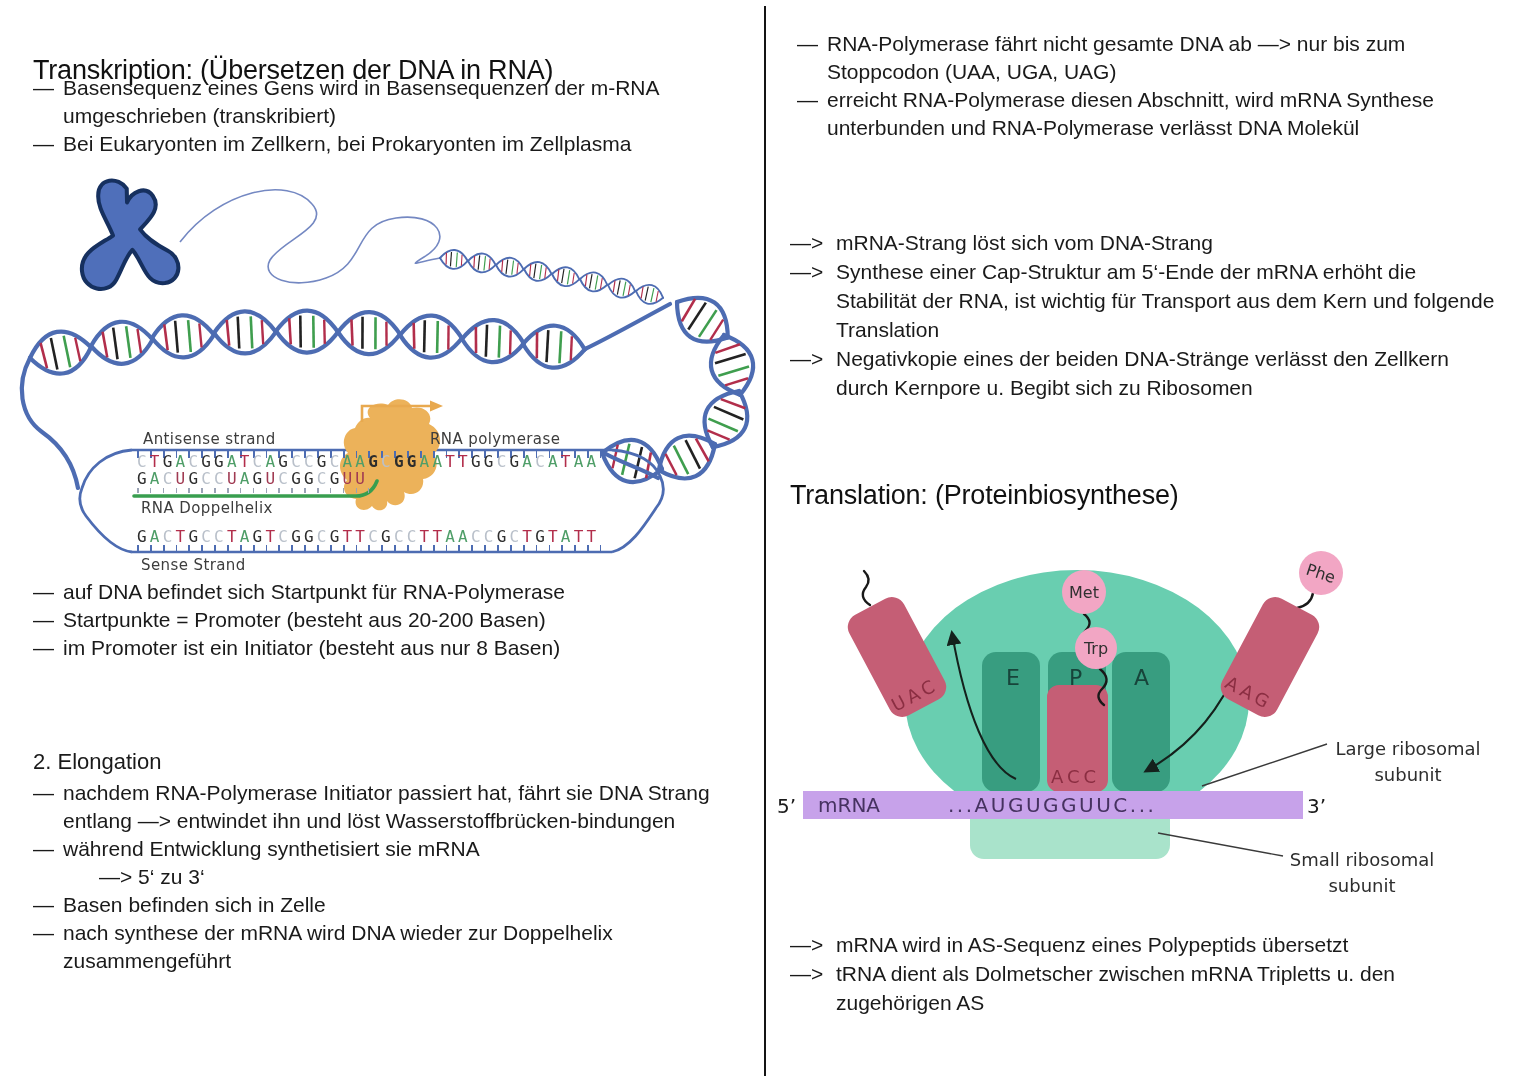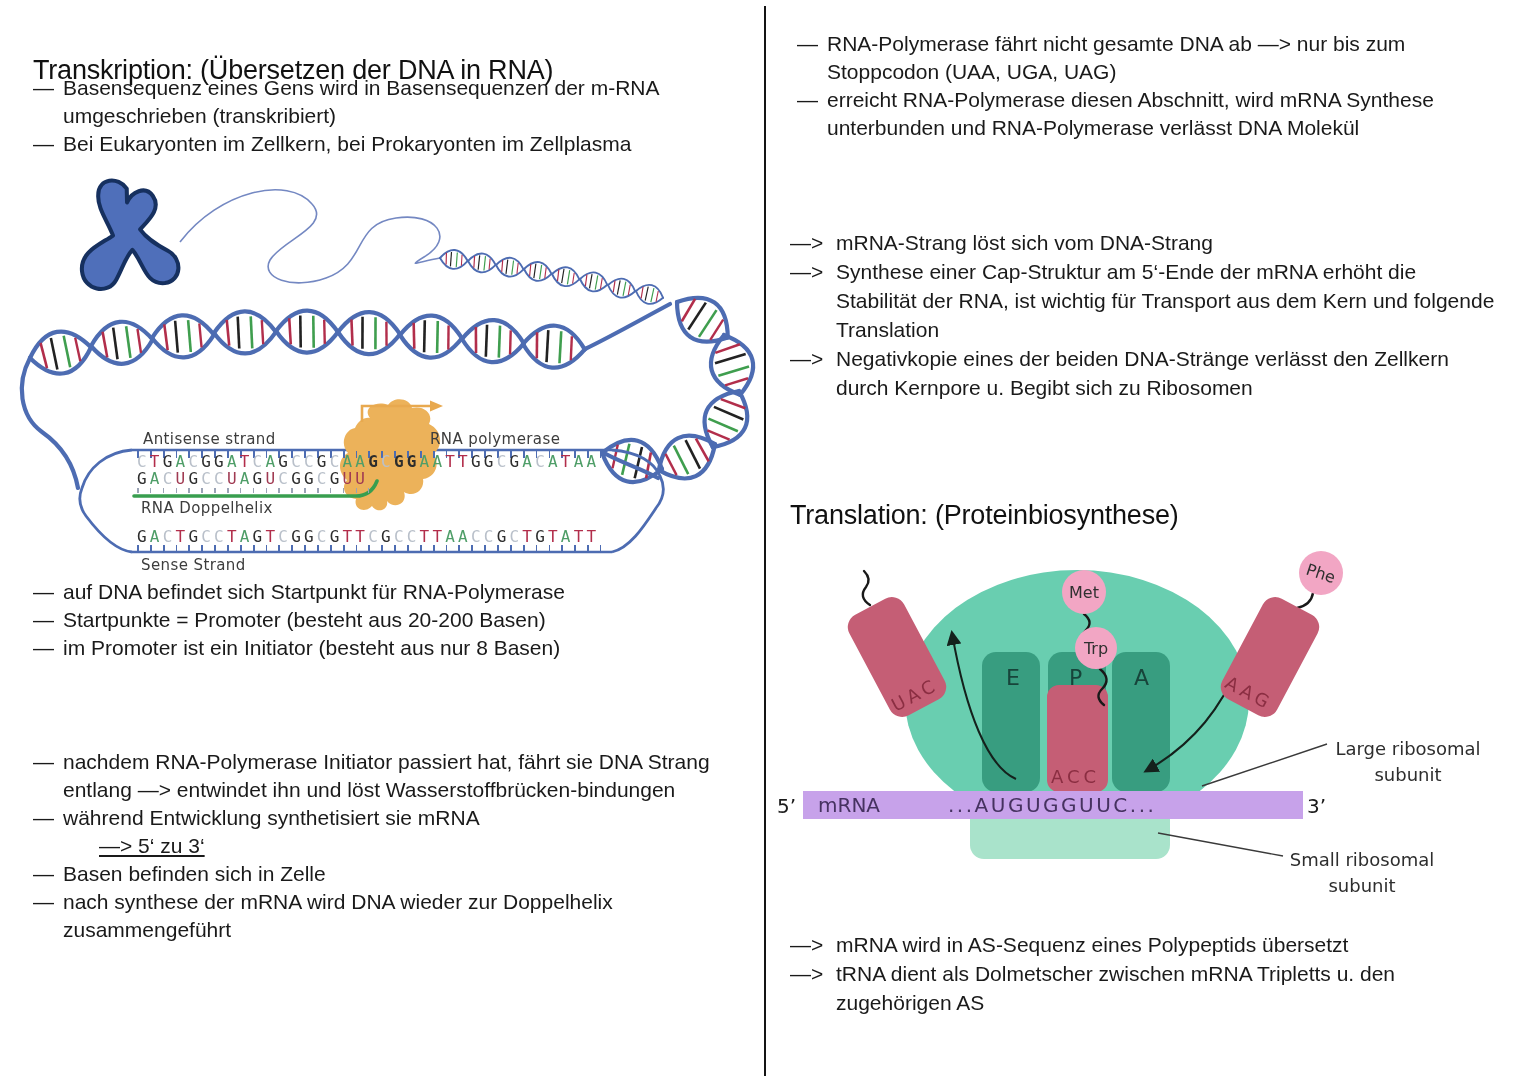--- a/index.html
+++ b/index.html
@@ -9,21 +9,21 @@
 
   .divider{position:absolute;left:764px;top:6px;width:2px;height:1070px;background:#141414;}
 
   .h1{position:absolute;font-size:27px;letter-spacing:-0.2px;color:#111;}
   .block{position:absolute;font-size:21px;line-height:28px;}
   .sec-title{font-size:22px;margin-bottom:3px;}
   .item{display:flex;align-items:flex-start;}
   .item .m{flex:0 0 30px;white-space:nowrap;}
   .item.arrow .m{flex:0 0 46px;}
   .item .t{flex:1;}
-  .item.sub{padding-left:36px;text-decoration:underline;}
+  .item.sub{padding-left:36px;}
 
   
   #dna-diagram{position:absolute;left:20px;top:162px;width:742px;height:410px;}
   #dna-diagram .lbl{position:absolute;font-family:"DejaVu Sans",sans-serif;
         font-size:15px;color:#3d3d3d;letter-spacing:.4px;white-space:nowrap;}
   .seq{position:absolute;font-family:"DejaVu Sans Mono",monospace;font-size:16px;
         letter-spacing:3.2px;white-space:nowrap;line-height:17px;}
   .ticks{position:absolute;}
   .ticks.blue{background:repeating-linear-gradient(90deg,#4d6cb2 0 1.8px,transparent 1.8px 12.86px);}
   .ticks.gray{background:repeating-linear-gradient(90deg,#9aa3b5 0 1.6px,transparent 1.6px 12.86px);}
@@ -169,20 +169,21 @@
       <span class="m">—</span>
       <span class="t">Startpunkte = Promoter (besteht aus 20-200 Basen)</span>
     </div>
     <div class="item">
       <span class="m">—</span>
       <span class="t">im Promoter ist ein Initiator (besteht aus nur 8 Basen)</span>
     </div>
   </div>
 
   <div class="block" style="left:33px;top:748px;width:707px;">
+    <div class="sec-title">2. Elongation</div>
     <div class="item">
       <span class="m">—</span>
       <span class="t">nachdem RNA-Polymerase Initiator passiert hat, fährt sie DNA Strang entlang —&gt; entwindet ihn und löst Wasserstoffbrücken-bindungen</span>
     </div>
     <div class="item">
       <span class="m">—</span>
       <span class="t">während Entwicklung synthetisiert sie mRNA</span>
     </div>
     <div class="item sub">
       <span class="m"></span>
@@ -217,21 +218,21 @@
     <div class="item arrow">
       <span class="m">—&gt;</span>
       <span class="t">Synthese einer Cap-Struktur am 5‘-Ende der mRNA erhöht die Stabilität der RNA, ist wichtig für Transport aus dem Kern und folgende Translation</span>
     </div>
     <div class="item arrow">
       <span class="m">—&gt;</span>
       <span class="t">Negativkopie eines der beiden DNA-Stränge verlässt den Zellkern durch Kernpore u. Begibt sich zu Ribosomen</span>
     </div>
   </div>
 
-  <div class="h1" style="left:790px;top:500px;">Translation: (Proteinbiosynthese)</div>
+  <div class="h1" style="left:790px;top:480px;">Translation: (Proteinbiosynthese)</div>
 
   <div id="ribosome">
     <svg width="757" height="367" viewBox="0 0 757 367">
       <defs>
         <marker id="ah" viewBox="0 0 10 10" refX="8" refY="5" markerWidth="7.5" markerHeight="7.5" orient="auto-start-reverse">
           <path d="M0,0 L10,5 L0,10 z" fill="#14211c"></path>
         </marker>
       </defs>
 
       <ellipse cx="307" cy="155" rx="172" ry="130" fill="#69ceb0"></ellipse>

